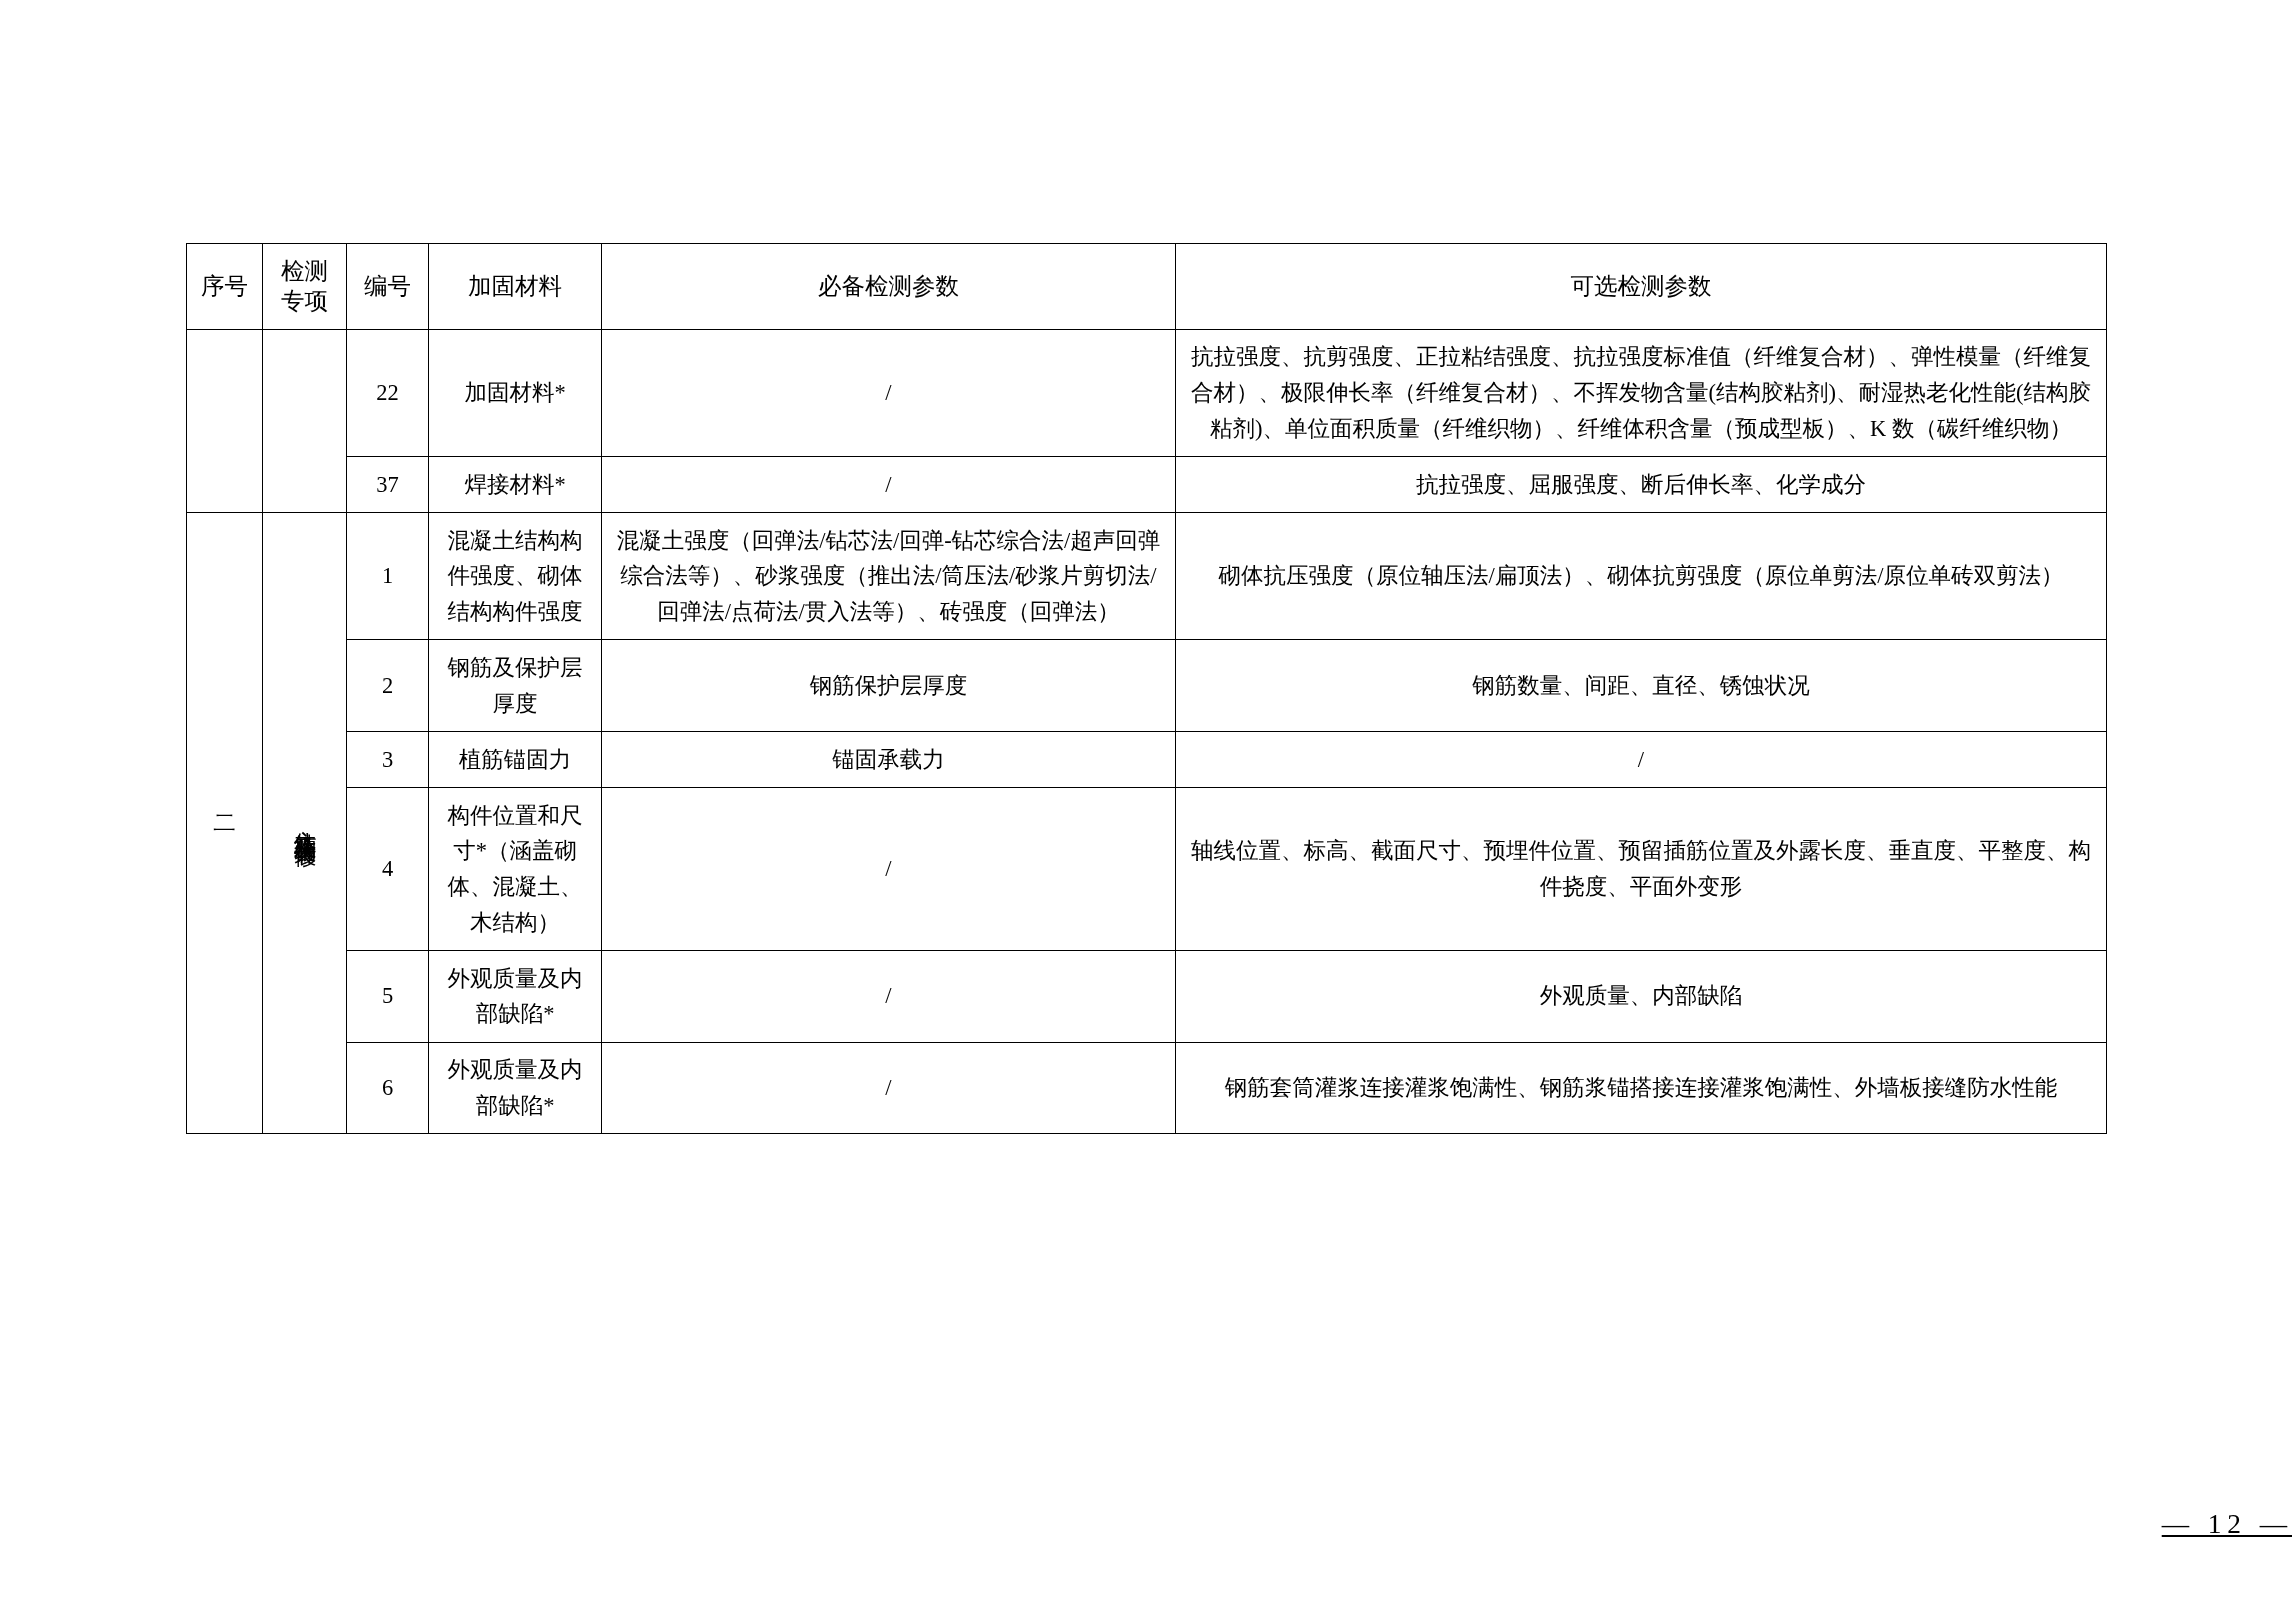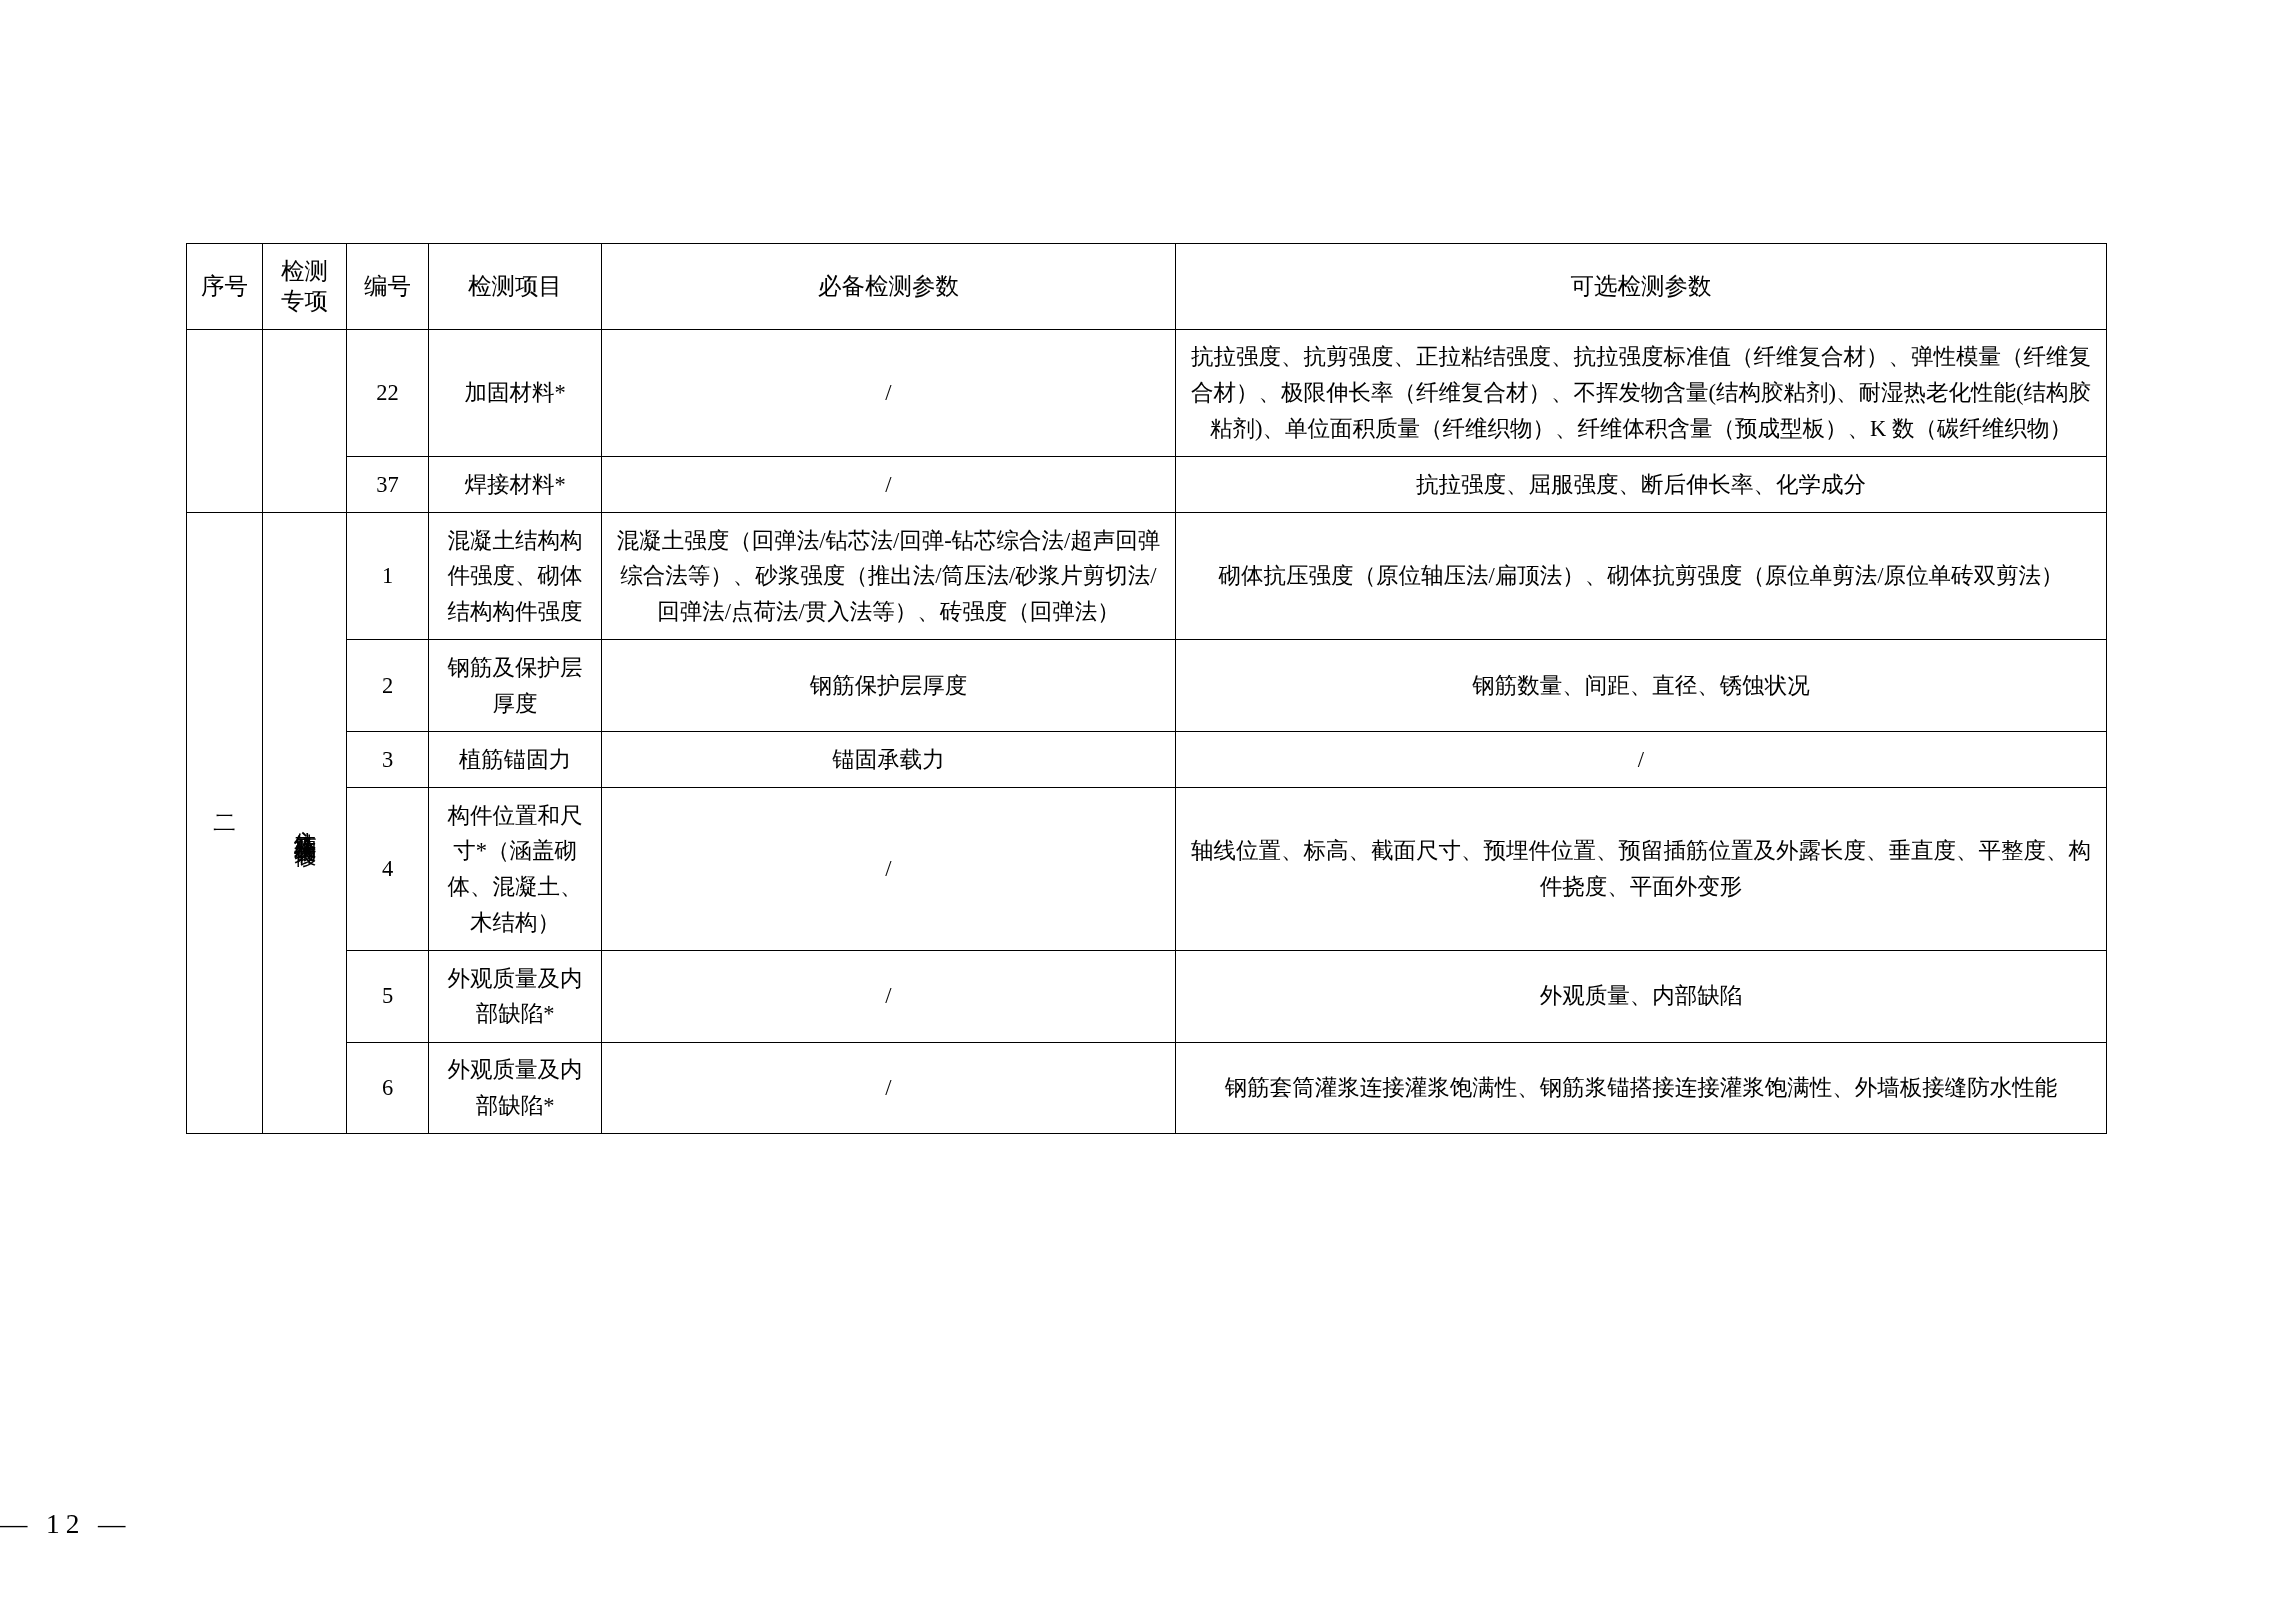--- a/index.html
+++ b/index.html
@@ -61,24 +61,25 @@
     margin: 0 auto;
     display: inline-block;
     white-space: pre-line;
   }
   .vwrap { text-align: center; }
   .pagenum {
     position: absolute;
     left: 0;
     top: 1509px;
     width: 2293px;
-    text-align: left;
+    text-align: right;
     font-size: 27.4px;
     letter-spacing: 5.9px;
     font-family: "Liberation Serif", "DejaVu Serif", serif;
+    text-decoration: underline;
   }
 </style>
 </head>
 <body>
 
 <div class="page">
 
   <table class="doc-table">
     <colgroup>
       <col class="c-idx">
@@ -87,21 +88,21 @@
       <col class="c-item">
         <col class="c-req">
         <col class="c-opt">
     </colgroup>
     <tbody>
       <tr class="hdr">
         <td>序号</td>
         <td style="white-space:pre-line;font-family:Liberation Serif, serif;">检测
 专项</td>
         <td>编号</td>
-        <td>检测项目</td>
+        <td>加固材料</td>
         <td>必备检测参数</td>
         <td>可选检测参数</td>
       </tr>
 
       <tr>
         <td class="center" rowspan="2"></td>
         <td class="center" rowspan="2"></td>
         <td class="center">22</td>
         <td class="center">加固材料*</td>
         <td class="slash">/</td>

